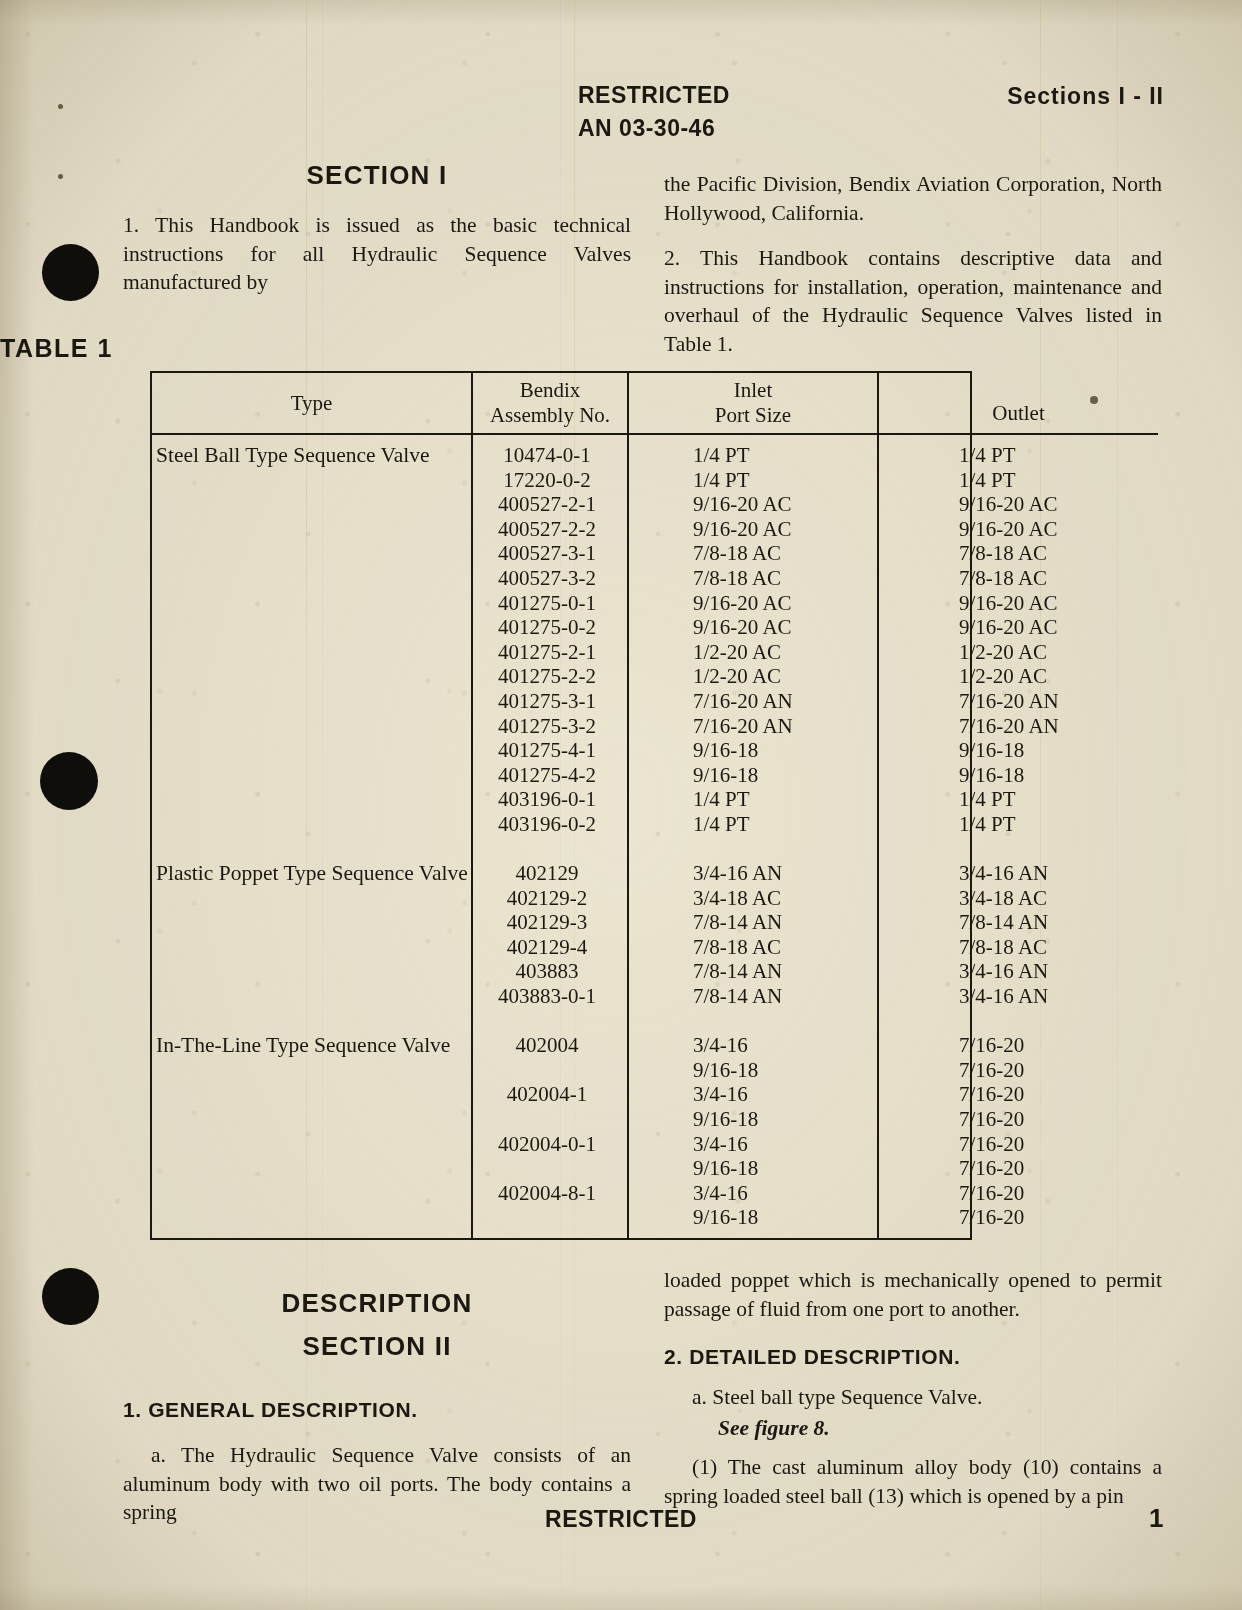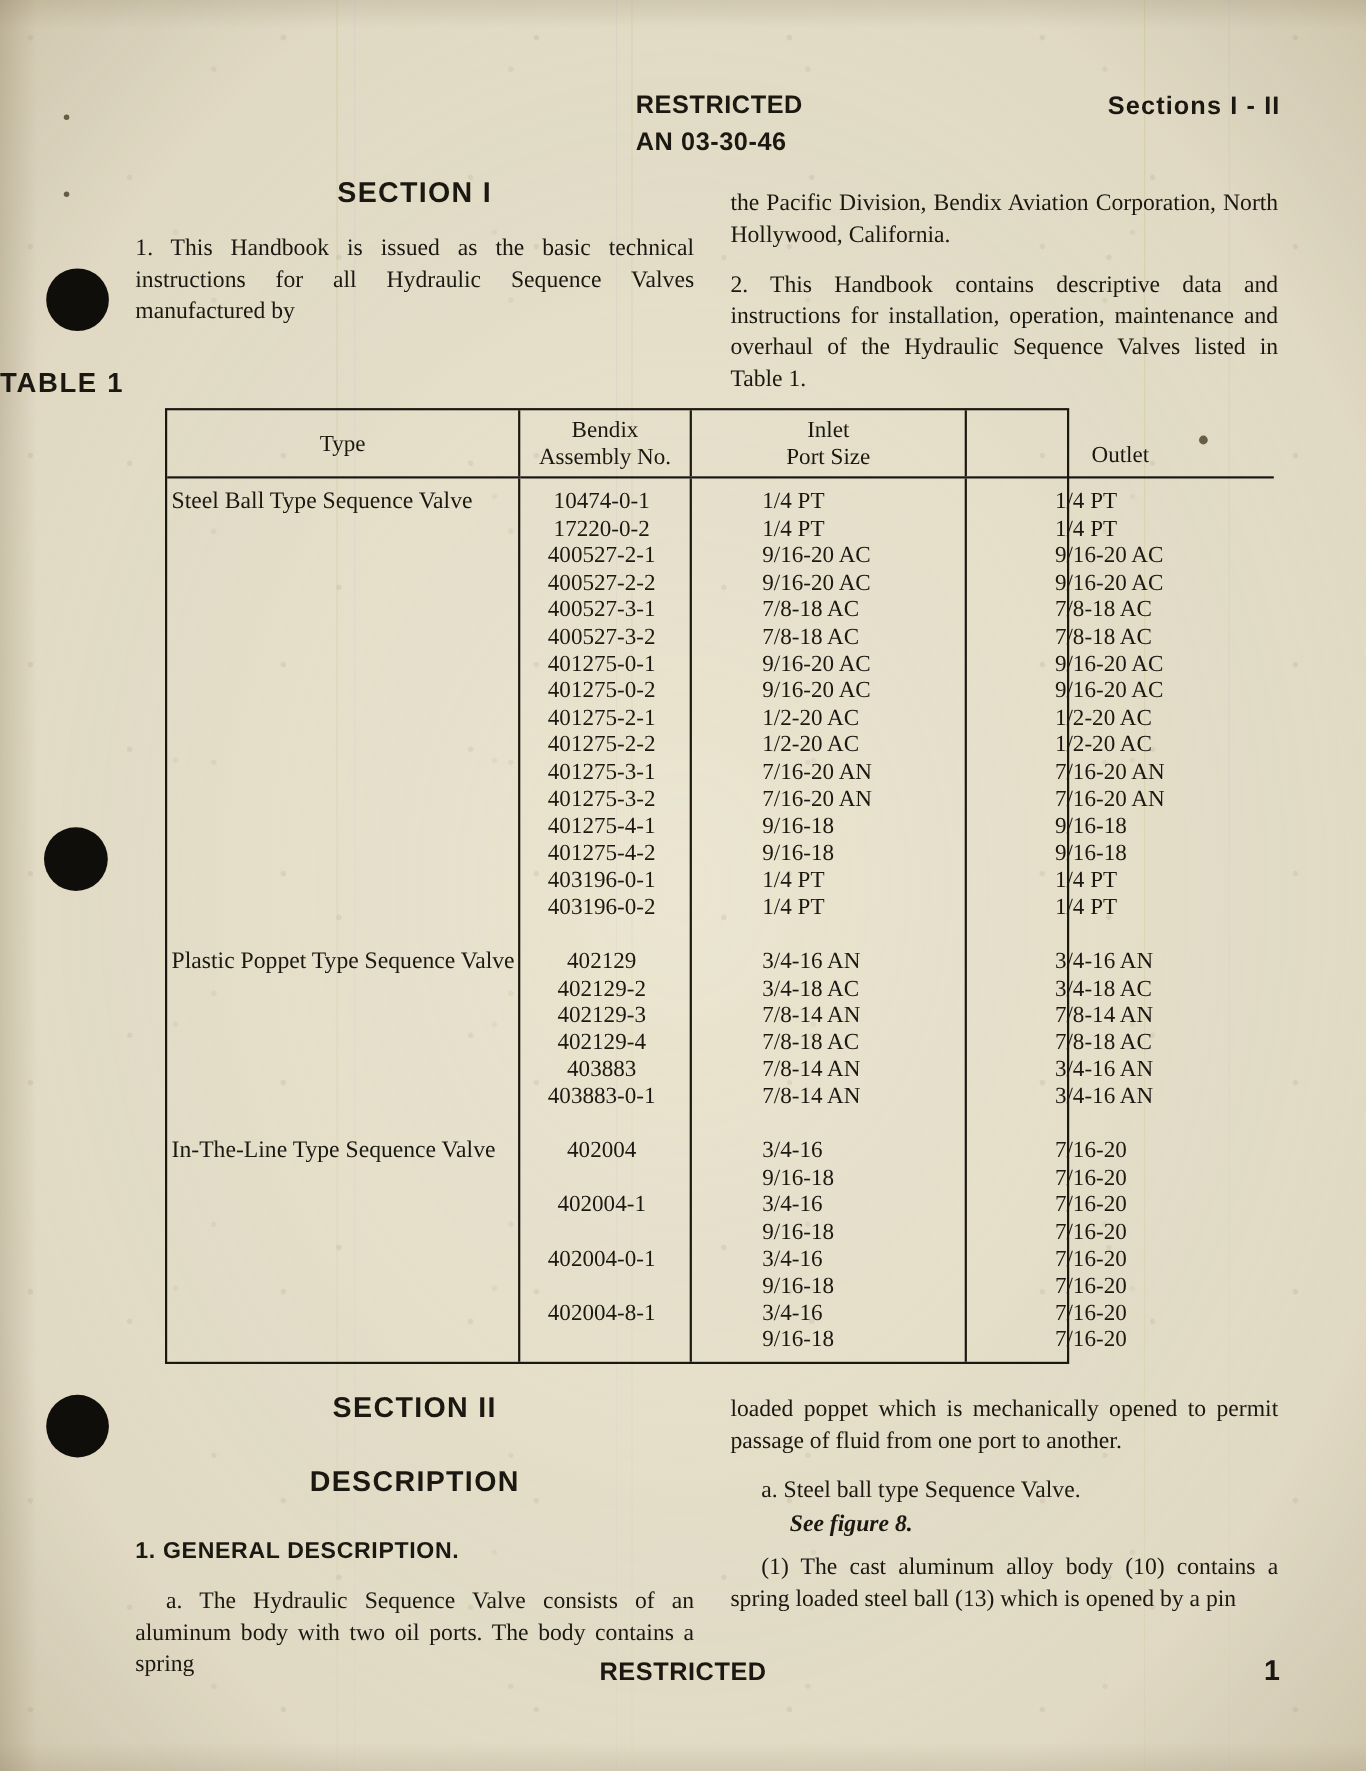--- a/index.html
+++ b/index.html
@@ -379,28 +379,29 @@
                   <div class="rowline r-outlet">7/16-20</div>
                   <div class="rowline r-outlet">7/16-20</div>
                 </div>
             </td>
           </tr>
         </tbody>
       </table>
     </div>
 
     <div class="col-left" style="top:1252px;">
+      <div class="sans sec-sub">DESCRIPTION</div>
       <div class="sans sec-head" style="margin-top:12px;">SECTION II</div>
-      <div class="sans sec-sub">DESCRIPTION</div>
       <div class="sans" style="font-size:21px;margin-top:36px;letter-spacing:0.6px;">1. GENERAL DESCRIPTION.</div>
       <p class="body" style="margin-top:19px;text-indent:28px;">a.  The Hydraulic Sequence Valve consists of an aluminum body with two oil ports. The body contains a spring</p>
     </div>
 
     <div class="col-right" style="top:1252px;">
       <p class="body" style="margin-top:14px;">loaded poppet which is mechanically opened to permit passage of fluid from one port to another.</p>
+      <div class="sans" style="font-size:21px;margin-top:22px;letter-spacing:0.6px;">2. DETAILED DESCRIPTION.</div>
       <p class="body" style="margin:14px 0 0 0;text-indent:28px;text-align:left;">a.  Steel ball type Sequence Valve.</p>
       <p class="body" style="margin:2px 0 0 0;text-indent:54px;text-align:left;font-style:italic;font-weight:bold;">See figure 8.</p>
       <p class="body" style="margin-top:11px;text-indent:28px;">(1)  The cast aluminum alloy body (10) contains a spring loaded steel ball (13) which is opened by a pin</p>
     </div>
 
     <div class="sans ftr-restricted">RESTRICTED</div>
     <div class="sans ftr-page">1</div>
 
   </div>
 </div>

